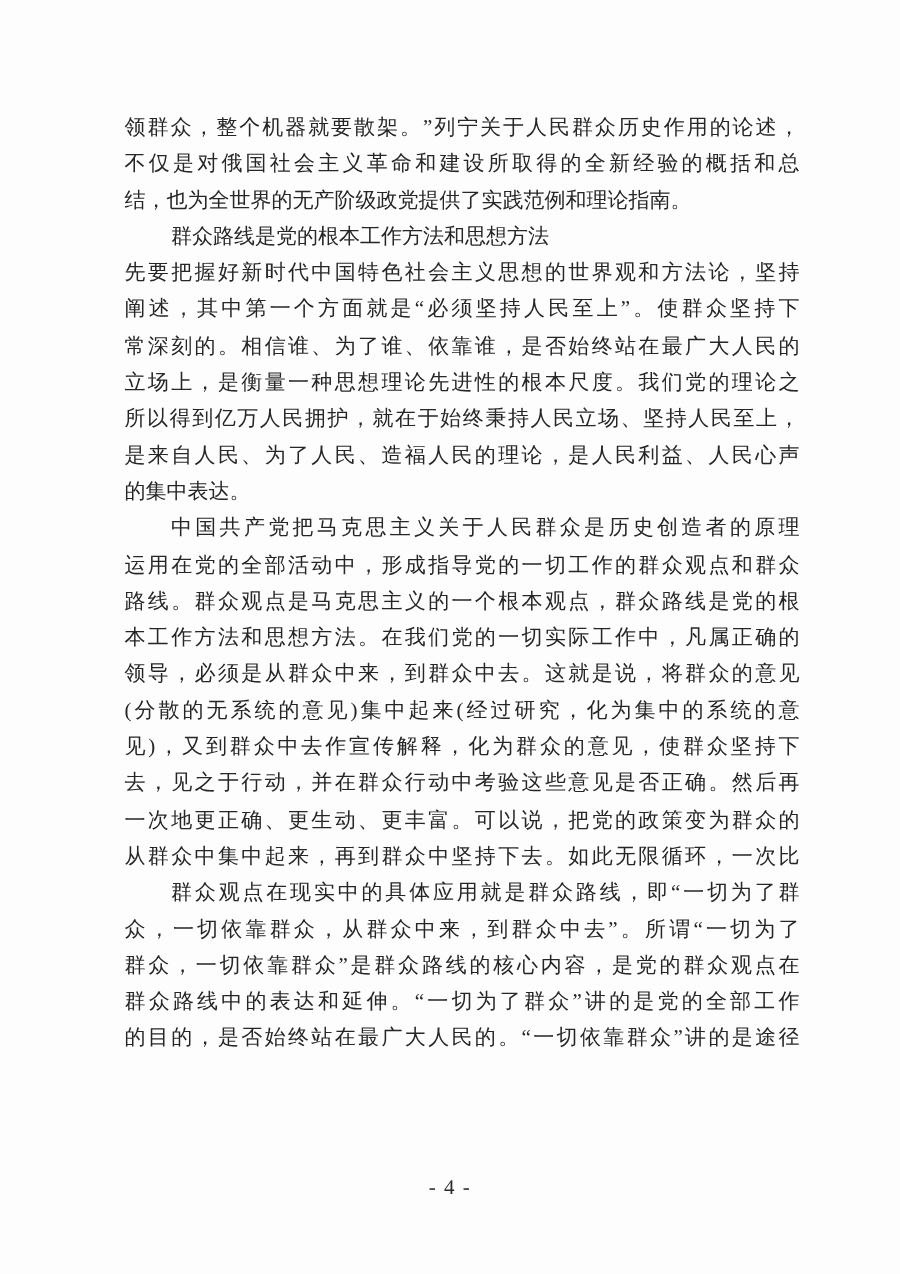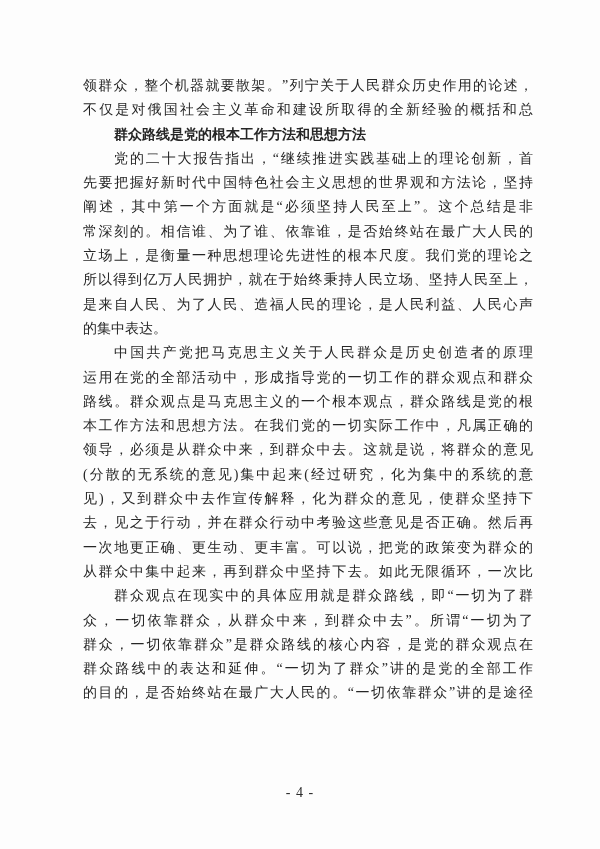--- a/index.html
+++ b/index.html
@@ -32,45 +32,45 @@
   .line.full {
     white-space: normal;
     text-align: justify;
     text-align-last: justify;
     text-justify: inter-character;
   }
   .line.indent {
     text-indent: 31px;
   }
   .line.heading {
-    font-weight: bold;
+    font-weight: normal;
     text-indent: 31px;
   }
   .footer {
     position: absolute;
     left: 0;
     top: 785px;
     width: 100%;
     text-align: center;
     font-size: 14px;
     letter-spacing: 1px;
     color: #2b2b2b;
   }
 </style>
 </head>
 <body>
 
 <div class="page">
   <div class="doc-body">
       <div class="line full">领群众，整个机器就要散架。”列宁关于人民群众历史作用的论述，</div>
       <div class="line full">不仅是对俄国社会主义革命和建设所取得的全新经验的概括和总</div>
+      <div class="line end">结，也为全世界的无产阶级政党提供了实践范例和理论指南。</div>
       <div class="line heading">群众路线是党的根本工作方法和思想方法</div>
-      <div class="line full indent">党的二十大报告指出，“继续推进实践基础上的理论创新，首</div>
       <div class="line full">先要把握好新时代中国特色社会主义思想的世界观和方法论，坚持</div>
-      <div class="line full">阐述，其中第一个方面就是“必须坚持人民至上”。这个总结是非</div>
+      <div class="line full">阐述，其中第一个方面就是“必须坚持人民至上”。使群众坚持下</div>
       <div class="line full">常深刻的。相信谁、为了谁、依靠谁，是否始终站在最广大人民的</div>
       <div class="line full">立场上，是衡量一种思想理论先进性的根本尺度。我们党的理论之</div>
       <div class="line full">所以得到亿万人民拥护，就在于始终秉持人民立场、坚持人民至上，</div>
       <div class="line full">是来自人民、为了人民、造福人民的理论，是人民利益、人民心声</div>
       <div class="line end">的集中表达。</div>
       <div class="line full indent">中国共产党把马克思主义关于人民群众是历史创造者的原理</div>
       <div class="line full">运用在党的全部活动中，形成指导党的一切工作的群众观点和群众</div>
       <div class="line full">路线。群众观点是马克思主义的一个根本观点，群众路线是党的根</div>
       <div class="line full">本工作方法和思想方法。在我们党的一切实际工作中，凡属正确的</div>
       <div class="line full">领导，必须是从群众中来，到群众中去。这就是说，将群众的意见</div>

